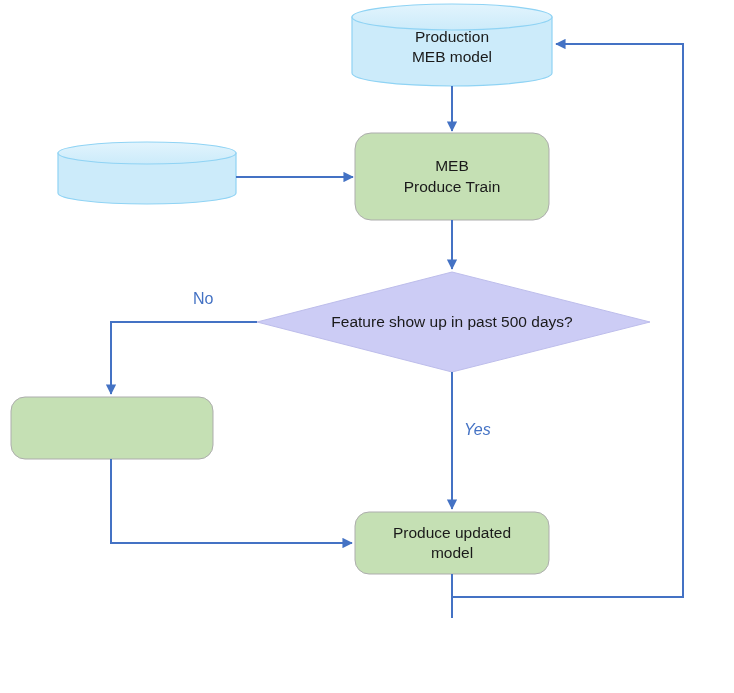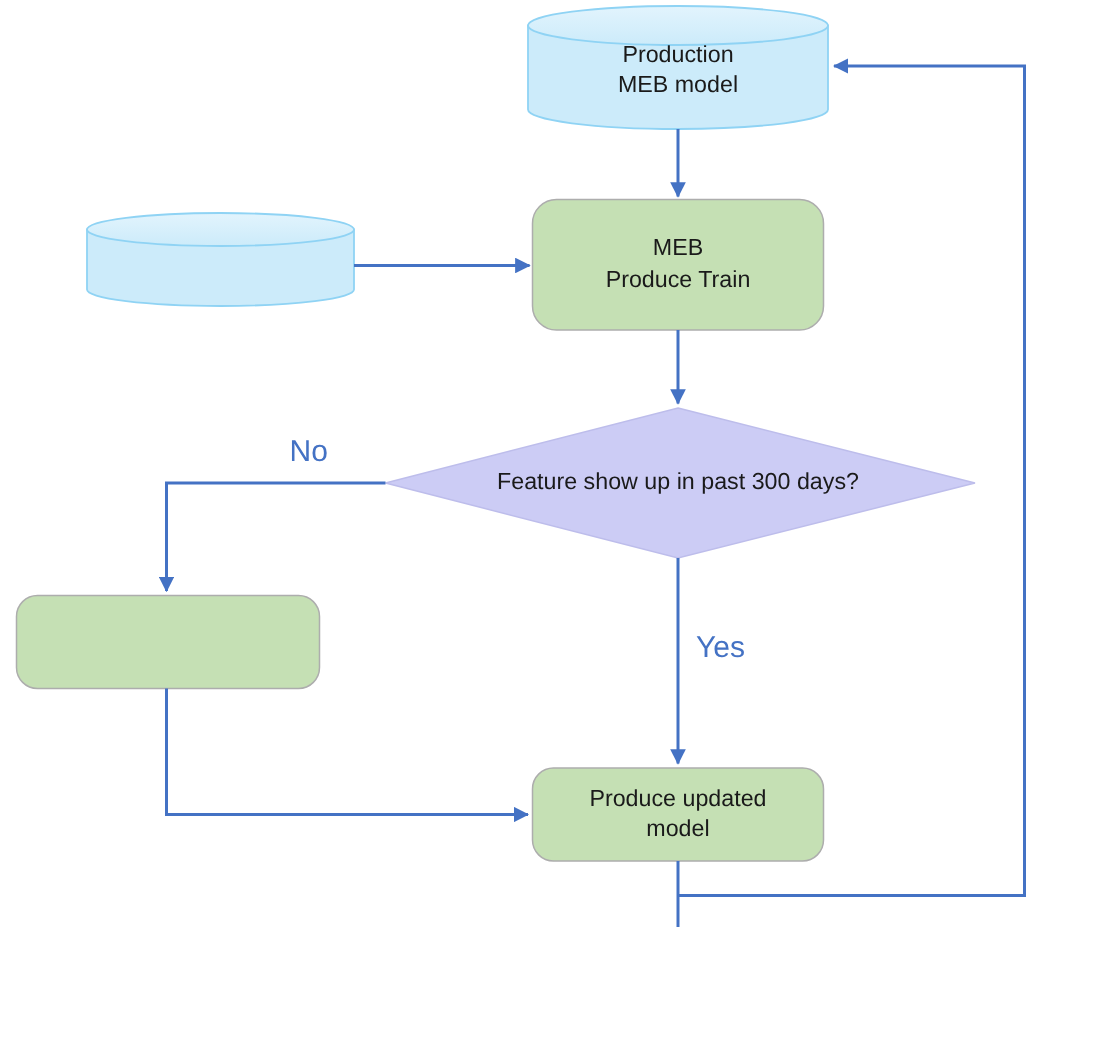--- a/index.html
+++ b/index.html
@@ -32,21 +32,21 @@
     text-align: center;
     color: #1a1a1a;
     font-size: 15.5px;
     line-height: 1.32;
     pointer-events: none;
     white-space: pre-line;
   }
   .edge-label {
     position: absolute;
     color: #4472C4;
-    font-size: 20px;
+    font-size: 16px;
     line-height: 1.2;
     white-space: nowrap;
   }
 </style>
 </head>
 <body>
 
 <div id="canvas">
 
   <svg class="layer" viewBox="0 0 734 693">
@@ -103,23 +103,23 @@
     <path d="M 452 597 L 683 597 L 683 44 L 556 44" fill="none" stroke="#4472C4" stroke-width="2" marker-end="url(#arrow)"></path>
   </svg>
 
   <div class="node-label" style="left:352px; top:11px; width:200px; height:72px;">Production
 MEB model</div>
 
 
   <div class="node-label" style="left:355px; top:133px; width:194px; height:87px;">MEB
 Produce Train</div>
 
-  <div class="node-label" style="left:272px; top:302px; width:360px; height:40px;">Feature show up in past 300 days?</div>
+  <div class="node-label" style="left:272px; top:302px; width:360px; height:40px;">Feature show up in past 500 days?</div>
 
 
   <div class="node-label" style="left:355px; top:512px; width:194px; height:62px;">Produce updated
 model</div>
 
   <div class="edge-label" style="left:193px; top:289px;">No</div>
 
-  <div class="edge-label" style="left:464px; top:420px;">Yes</div>
+  <div class="edge-label" style="left:464px; top:420px;font-style:italic;">Yes</div>
 
 </div>
 
 </body></html>

